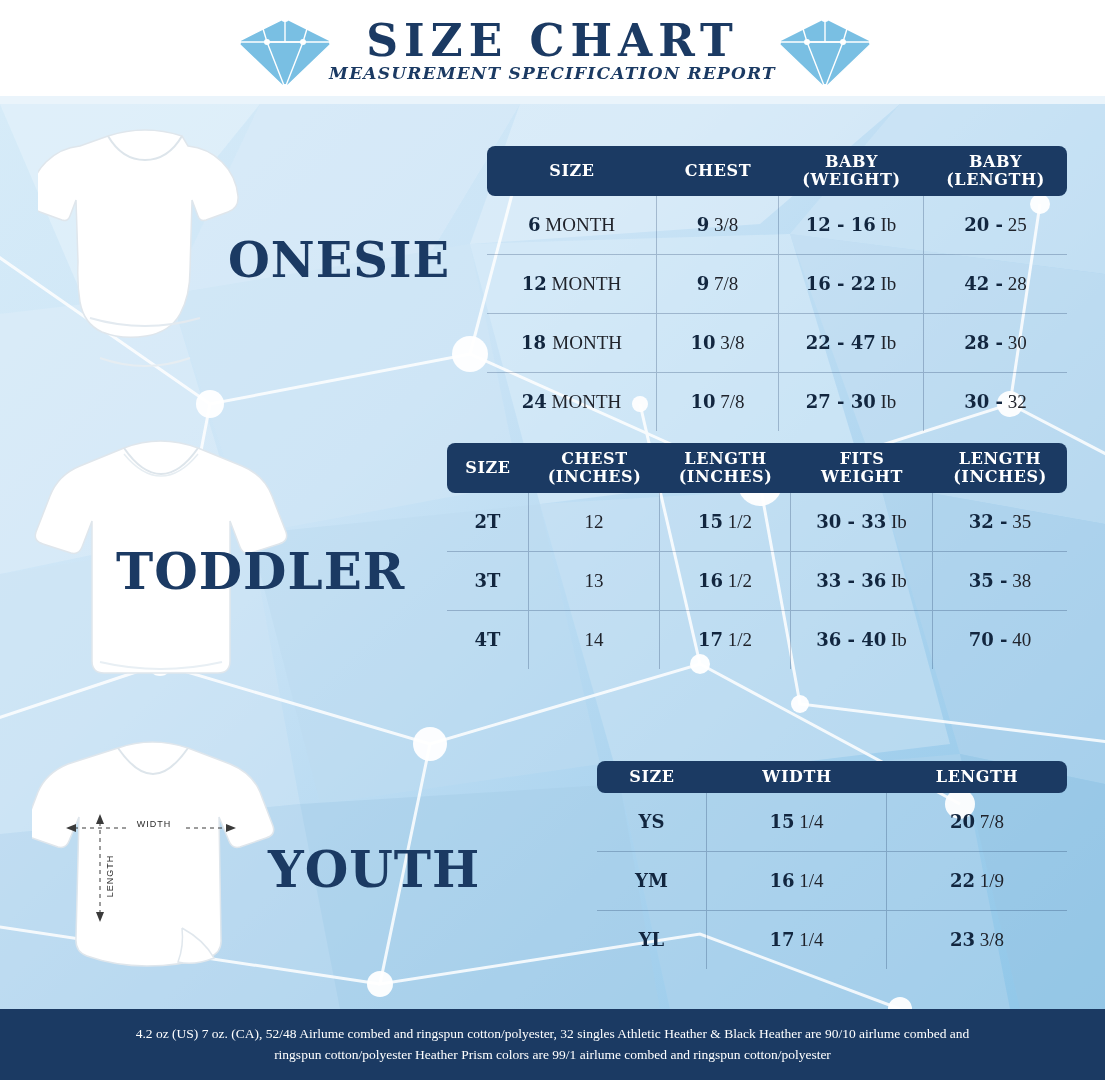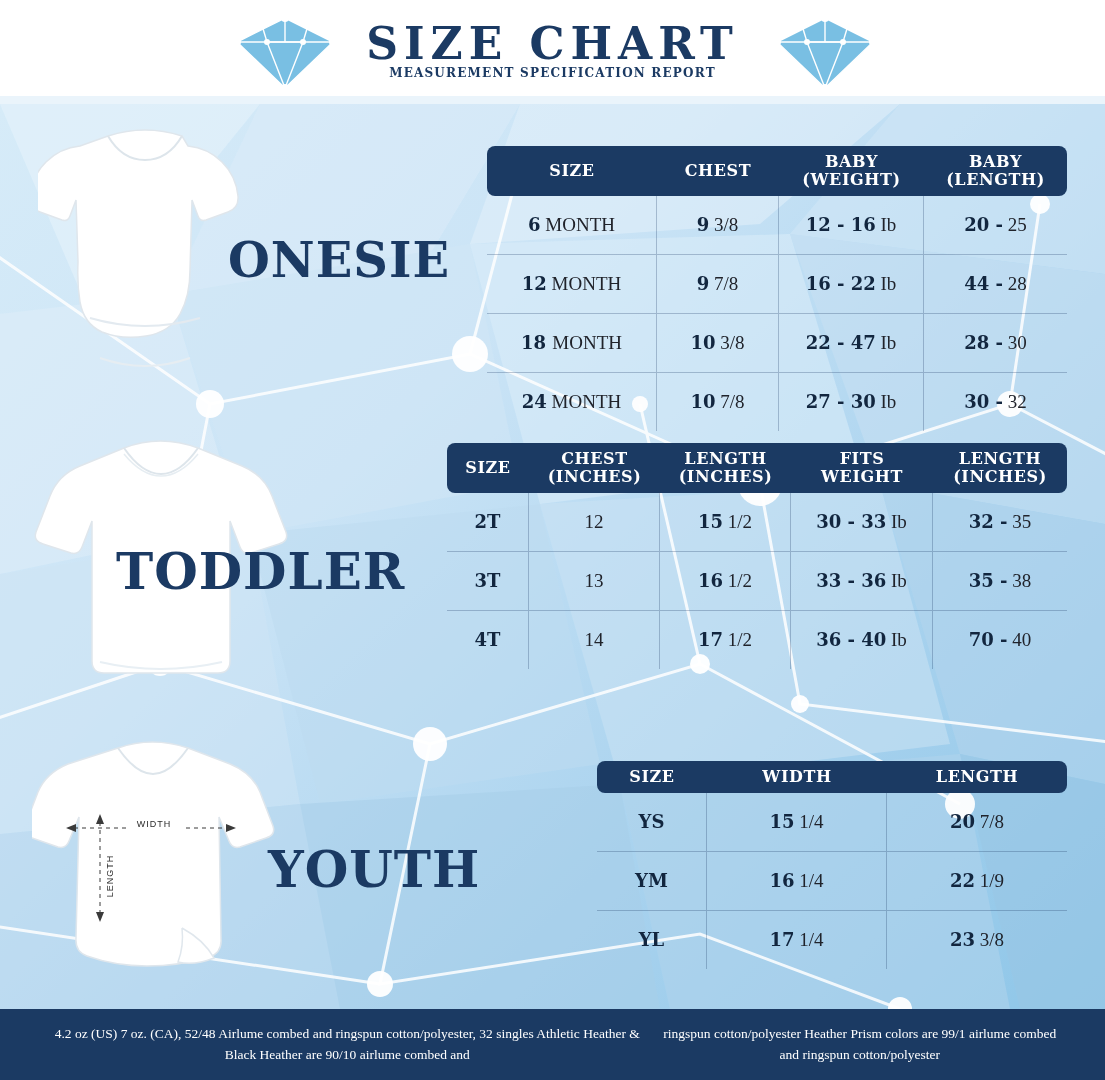--- a/index.html
+++ b/index.html
@@ -28,44 +28,45 @@
     font-weight: bold;
     font-size: 44px;
     letter-spacing: 6px;
     color: #1b3a63;
     line-height: 1;
     margin-top: 6px;
   }
   .subtitle {
     font-family: "DejaVu Serif", serif;
     font-weight: bold;
-    font-size: 12px;
+    font-size: 17px;
     letter-spacing: 1.2px;
     color: #1b3a63;
+    font-style: italic;
   }
   .diamond {
     position: absolute; top: 14px; width: 120px; height: 78px;
   }
   .diamond.left { left: 225px; }
   .diamond.right { left: 765px; }
 
   
   .bg {
     position: absolute; left: 0; top: 104px; width: 1105px; height: 905px;
     overflow: hidden;
     background: linear-gradient(135deg,#d6ebf8 0%,#cbe4f6 35%,#a8d2ee 70%,#8ec6e8 100%);
   }
   .bg svg { position: absolute; left: 0; top: 0; }
 
   
   .footer {
     position: absolute; left: 0; top: 1009px; width: 1105px; height: 71px;
     background: #1b3a63;
     color: #ffffff;
-    display: flex; flex-direction: row; align-items: center; justify-content: center;
+    display: flex; flex-direction: column; align-items: center; justify-content: center;
     text-align: center;
     font-family: "Liberation Serif", serif;
     font-size: 13.5px;
     line-height: 1.55;
     padding: 0 40px;
   }
   .sec-label {
     font-family: "DejaVu Serif", serif;
     font-weight: bold;
     color: #1b3a63;
@@ -288,21 +289,21 @@
     <tr>
       <td><b>6</b> <span class="lt">MONTH</span></td>
       <td><b>9</b> <span class="lt">3/8</span></td>
       <td><b>12 - 16</b> <span class="lt">Ib</span></td>
       <td><b>20 -</b> <span class="lt">25</span></td>
     </tr>
     <tr>
       <td><b>12</b> <span class="lt">MONTH</span></td>
       <td><b>9</b> <span class="lt">7/8</span></td>
       <td><b>16 - 22</b> <span class="lt">Ib</span></td>
-      <td><b>44 -</b> <span class="lt">28</span></td>
+      <td><b>42 -</b> <span class="lt">28</span></td>
     </tr>
     <tr>
       <td><b>18 </b> <span class="lt">MONTH</span></td>
       <td><b>10</b> <span class="lt">3/8</span></td>
       <td><b>22 - 47</b> <span class="lt">Ib</span></td>
       <td><b>28 -</b> <span class="lt">30</span></td>
     </tr>
     <tr>
       <td><b>24</b> <span class="lt">MONTH</span></td>
       <td><b>10</b> <span class="lt">7/8</span></td>

